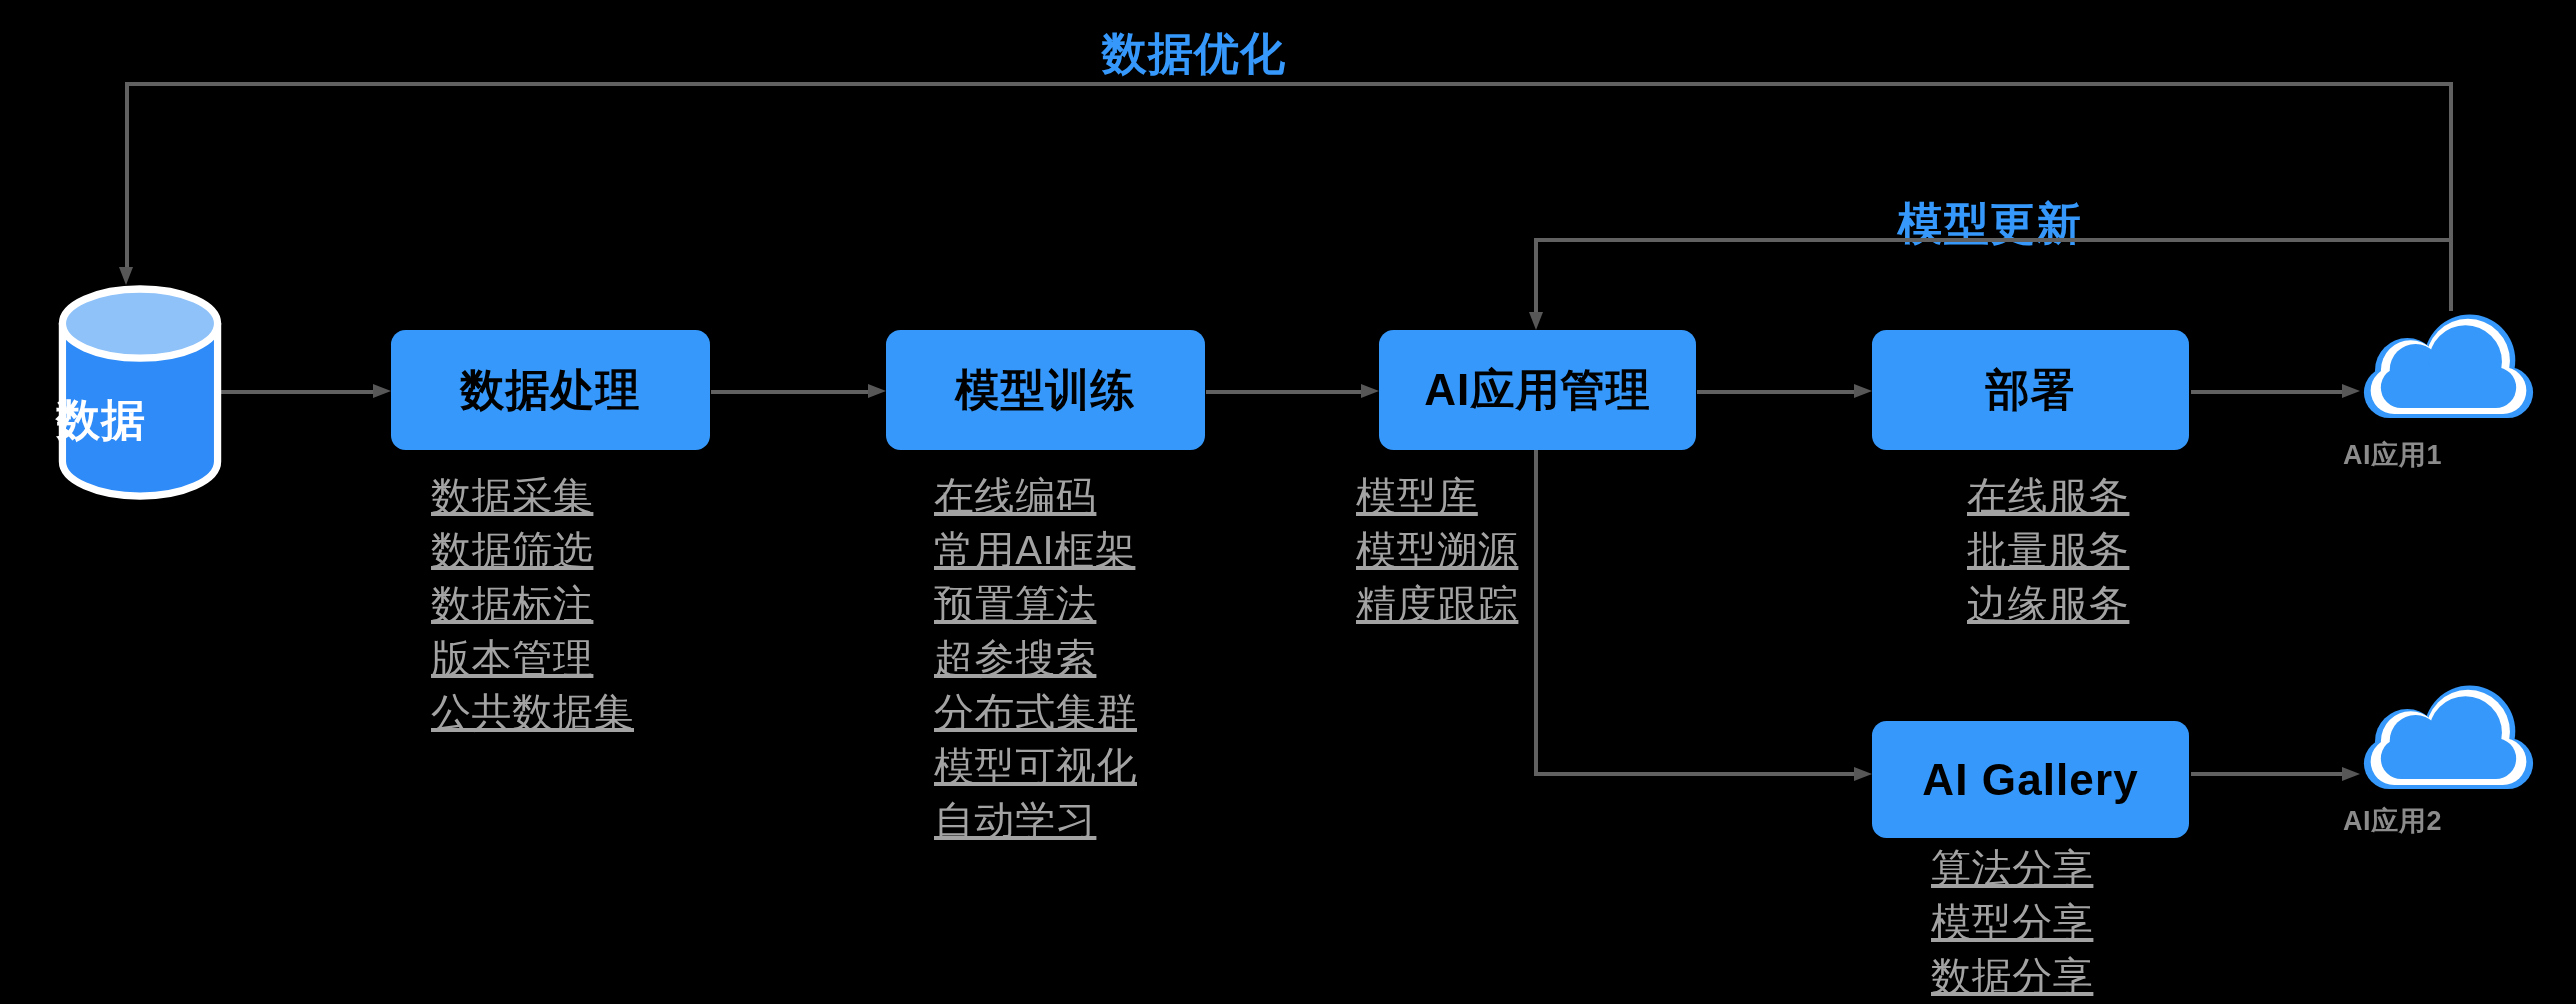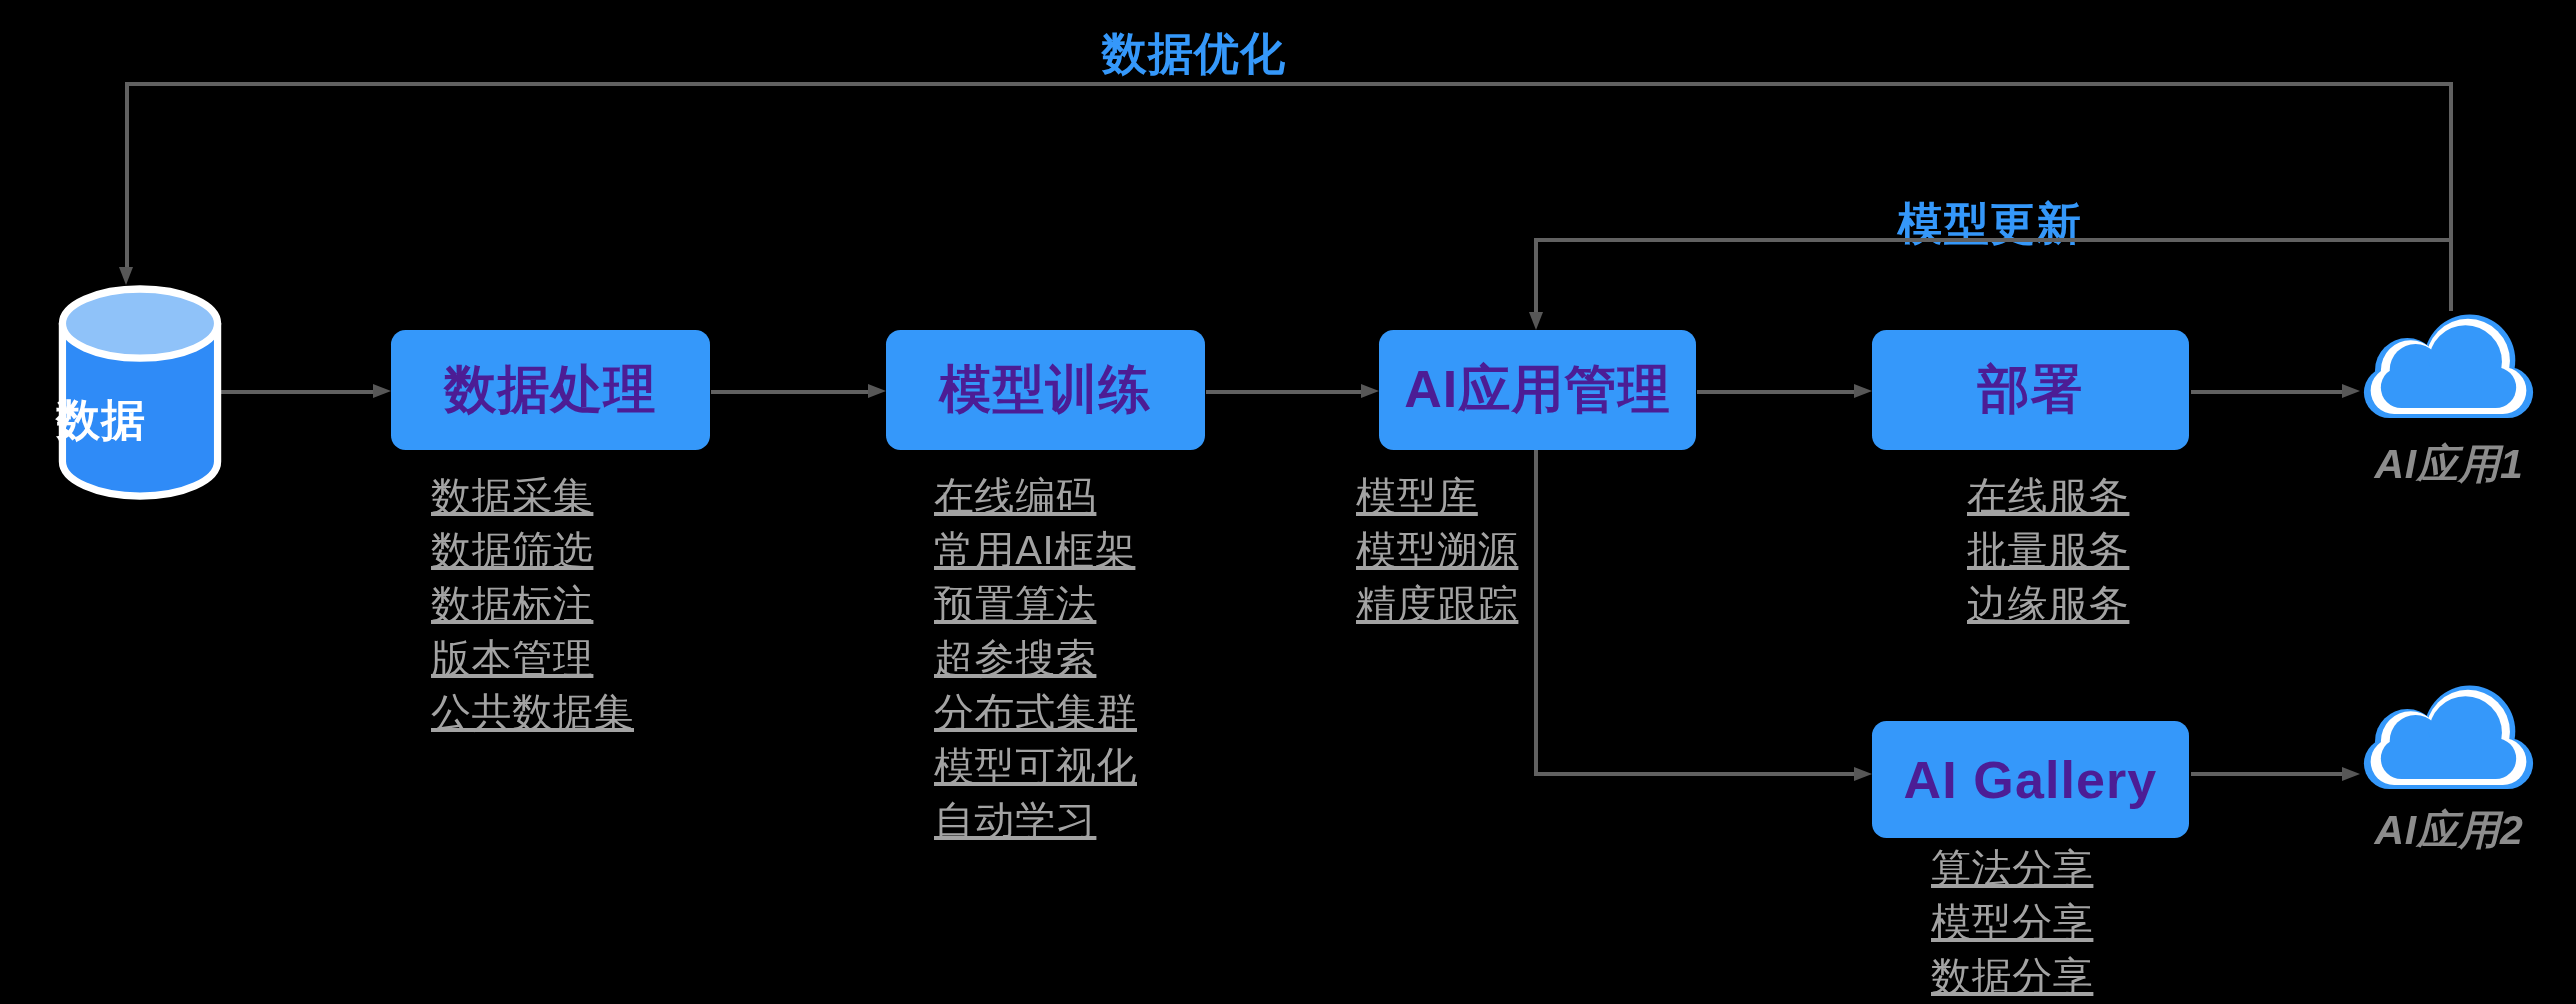--- a/index.html
+++ b/index.html
@@ -18,33 +18,33 @@
   .arr-right{position:absolute;width:0;height:0;
     border-top:7.3px solid transparent;border-bottom:7.3px solid transparent;
     border-left:18px solid #575757;}
   .arr-down{position:absolute;width:0;height:0;
     border-left:7.8px solid transparent;border-right:7.8px solid transparent;
     border-top:18px solid #575757;}
   
   .box{
     position:absolute;height:120px;border-radius:14.5px;background:#3598FA;
     display:flex;align-items:center;justify-content:center;
-    color:#4c1d95;font-size:52px;font-weight:bold;letter-spacing:1.1px;
+    color:#000000;font-size:44px;font-weight:bold;letter-spacing:1.1px;
   }
   
   .list{position:absolute;color:#a3a3a3;font-size:40px;line-height:54px;
     letter-spacing:0.6px;white-space:nowrap;text-decoration:underline;}
   
   .db-label{
     position:absolute;left:56px;top:391px;width:168px;text-align:left;
     color:#fff;font-size:44px;font-weight:bold;letter-spacing:1.1px;
   }
   .cloud-label{
-    position:absolute;width:212px;text-align:center;
-    color:#8C8C8C;font-size:41px;font-weight:bold;letter-spacing:0.6px;font-style:italic;
+    position:absolute;width:212px;
+    color:#8C8C8C;font-size:27px;font-weight:bold;letter-spacing:0.6px;
   }
   svg{position:absolute;display:block;}
 </style>
 </head>
 <body>
 
 <div id="canvas">
 
   <div class="fb-label" style="left:965px;top:23.5px;">数据优化</div>
   <div class="fb-label" style="left:1761px;top:194px;">模型更新</div>

